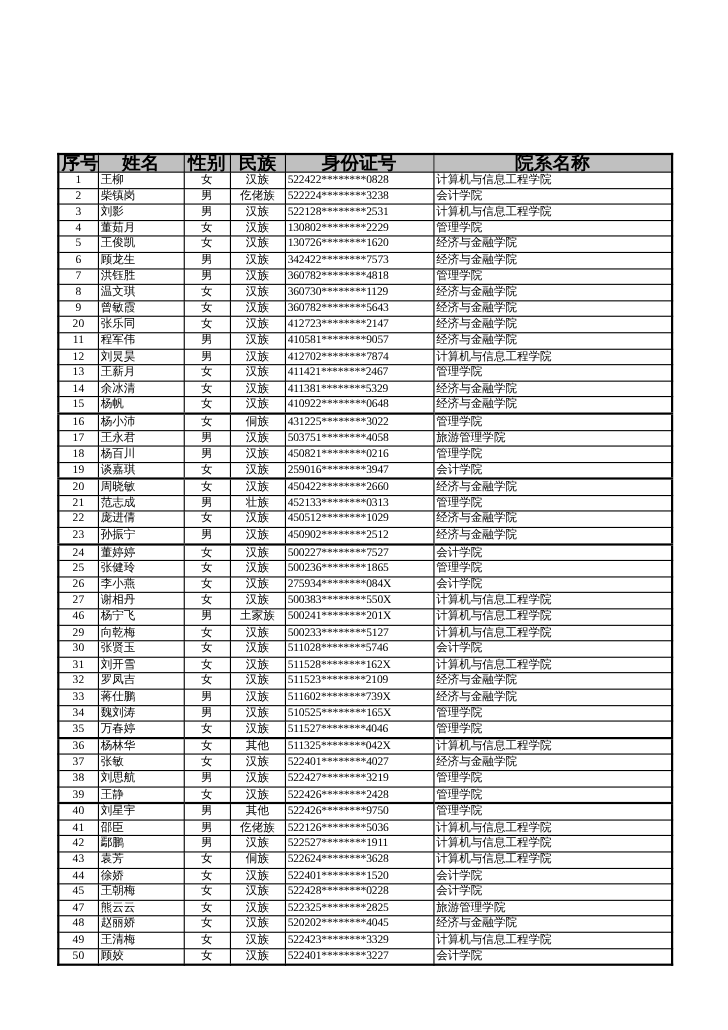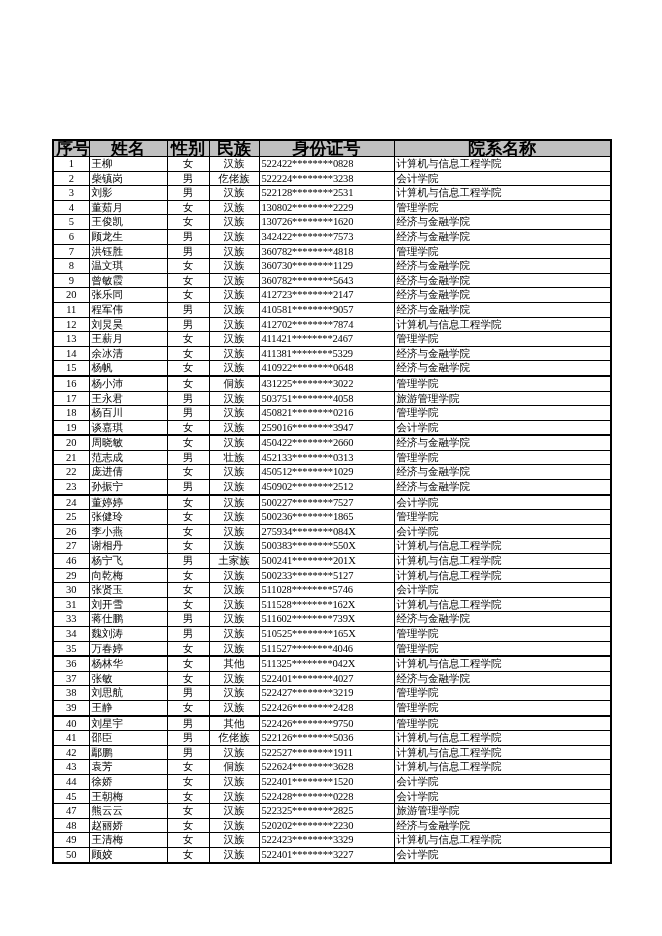--- a/index.html
+++ b/index.html
@@ -353,20 +353,28 @@
           </tr>
           <tr>
             <td class="seq">31</td>
             <td class="name">刘开雪</td>
             <td class="gender">女</td>
             <td class="ethnic">汉族</td>
             <td class="idnum">511528********162X</td>
             <td class="dept">计算机与信息工程学院</td>
           </tr>
           <tr>
+            <td class="seq">32</td>
+            <td class="name">罗凤吉</td>
+            <td class="gender">女</td>
+            <td class="ethnic">汉族</td>
+            <td class="idnum">511523********2109</td>
+            <td class="dept">经济与金融学院</td>
+          </tr>
+          <tr>
             <td class="seq">33</td>
             <td class="name">蒋仕鹏</td>
             <td class="gender">男</td>
             <td class="ethnic">汉族</td>
             <td class="idnum">511602********739X</td>
             <td class="dept">经济与金融学院</td>
           </tr>
           <tr>
             <td class="seq">34</td>
             <td class="name">魏刘涛</td>
@@ -469,21 +477,21 @@
             <td class="gender">女</td>
             <td class="ethnic">汉族</td>
             <td class="idnum">522325********2825</td>
             <td class="dept">旅游管理学院</td>
           </tr>
           <tr>
             <td class="seq">48</td>
             <td class="name">赵丽娇</td>
             <td class="gender">女</td>
             <td class="ethnic">汉族</td>
-            <td class="idnum">520202********2230</td>
+            <td class="idnum">520202********4045</td>
             <td class="dept">经济与金融学院</td>
           </tr>
           <tr>
             <td class="seq">49</td>
             <td class="name">王清梅</td>
             <td class="gender">女</td>
             <td class="ethnic">汉族</td>
             <td class="idnum">522423********3329</td>
             <td class="dept">计算机与信息工程学院</td>
           </tr>

